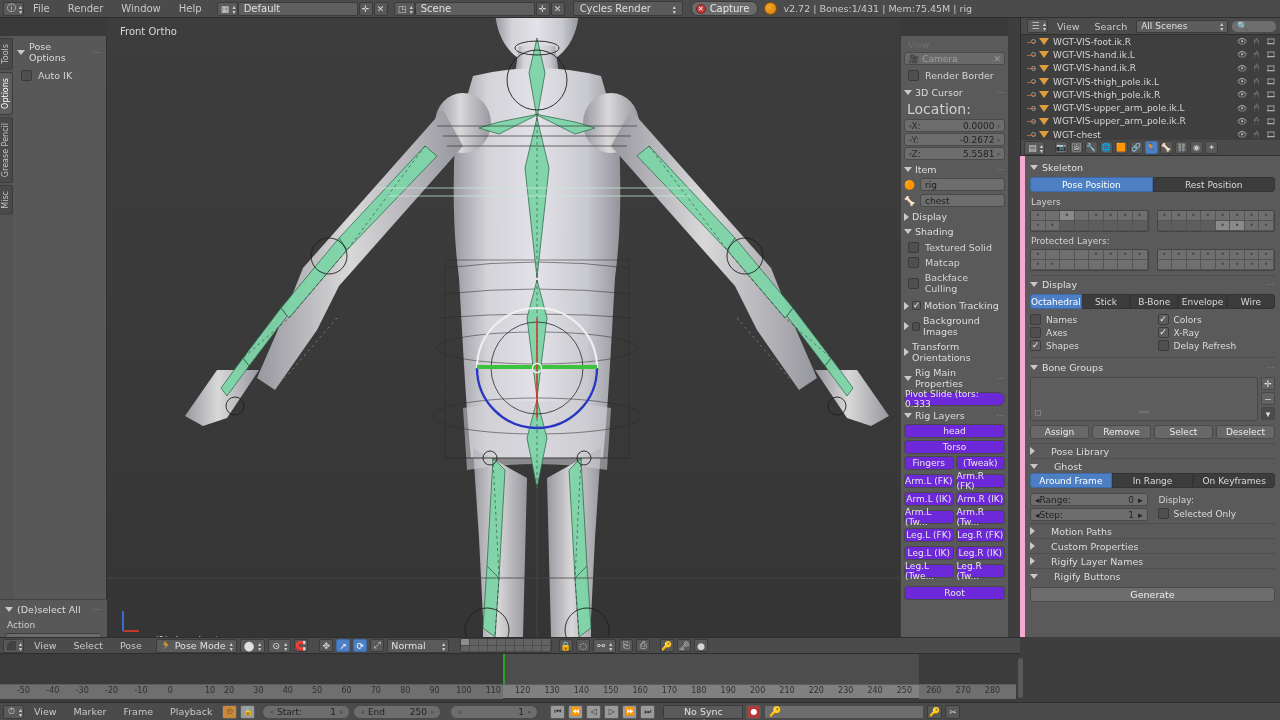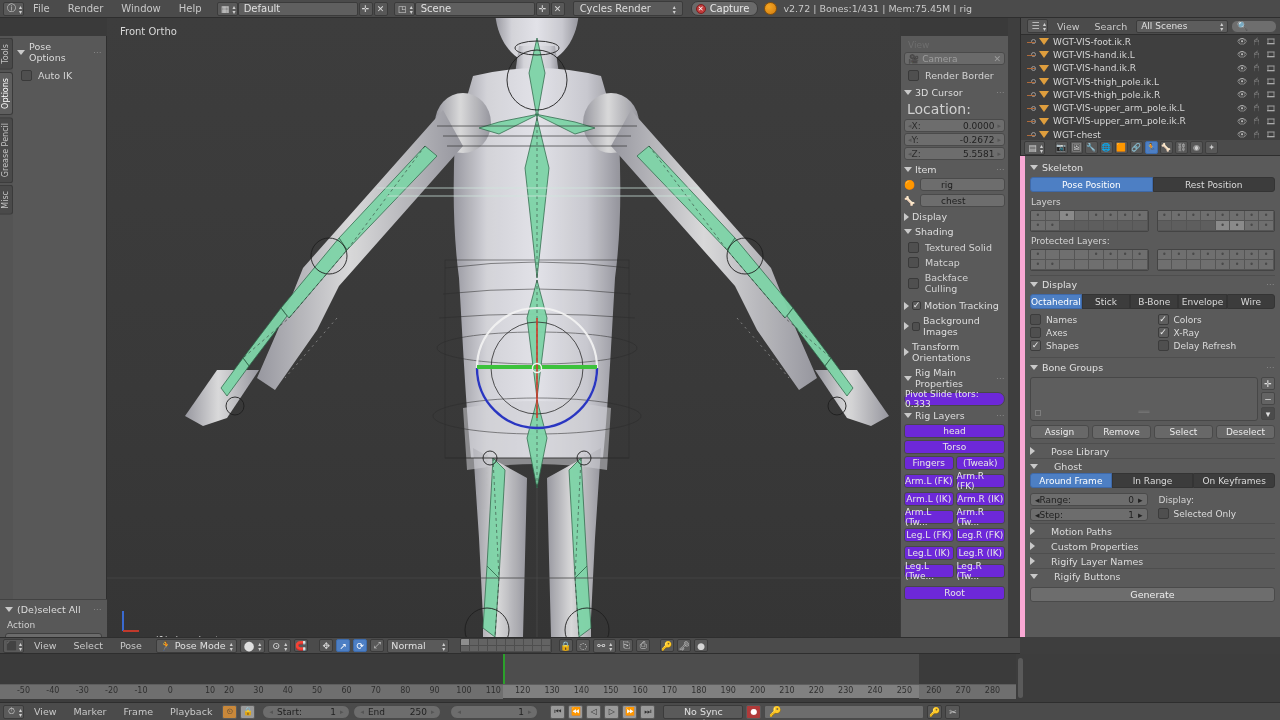--- a/index.html
+++ b/index.html
@@ -111,21 +111,21 @@
   .np-num {
     height:13px; background:#6d6d6d; border:1px solid #4a4a4a; border-radius:3px;
     display:flex; align-items:center; justify-content:space-between; padding:0 3px;
     font-size:9px; color:#2b2b2b; margin-bottom:1px;
   }
   .np-num .lbl { color:#2c2c2c;}
   .np-num .val { color:#222;}
   .np-num .a { color:#555; font-size:7px;}
   .np-item-row { display:flex; align-items:center; gap:4px; margin-bottom:3px;}
   .np-item-field { flex:1; height:13px; background:#6d6d6d; border:1px solid #4a4a4a;
-    border-radius:3px; display:flex; align-items:center; padding:0 20px; font-size:9px; color:#1e1e1e;}
+    border-radius:3px; display:flex; align-items:center; padding:0 4px; font-size:9px; color:#1e1e1e;}
   .np-icon-sm { width:12px; height:12px; display:flex;align-items:center;justify-content:center; font-size:9px;}
   .np-btn {
     height:14px; background:#6d28d9; border:1px solid #484848; border-radius:3px;
     display:flex; align-items:center; justify-content:center; font-size:9px; color:#e6e6e6;
     margin-bottom:2px;
   }
   .np-btn.wide { width:100%; }
   .layer-grid { display:grid; grid-template-columns:1fr 1fr; gap:2px; }
 
   

